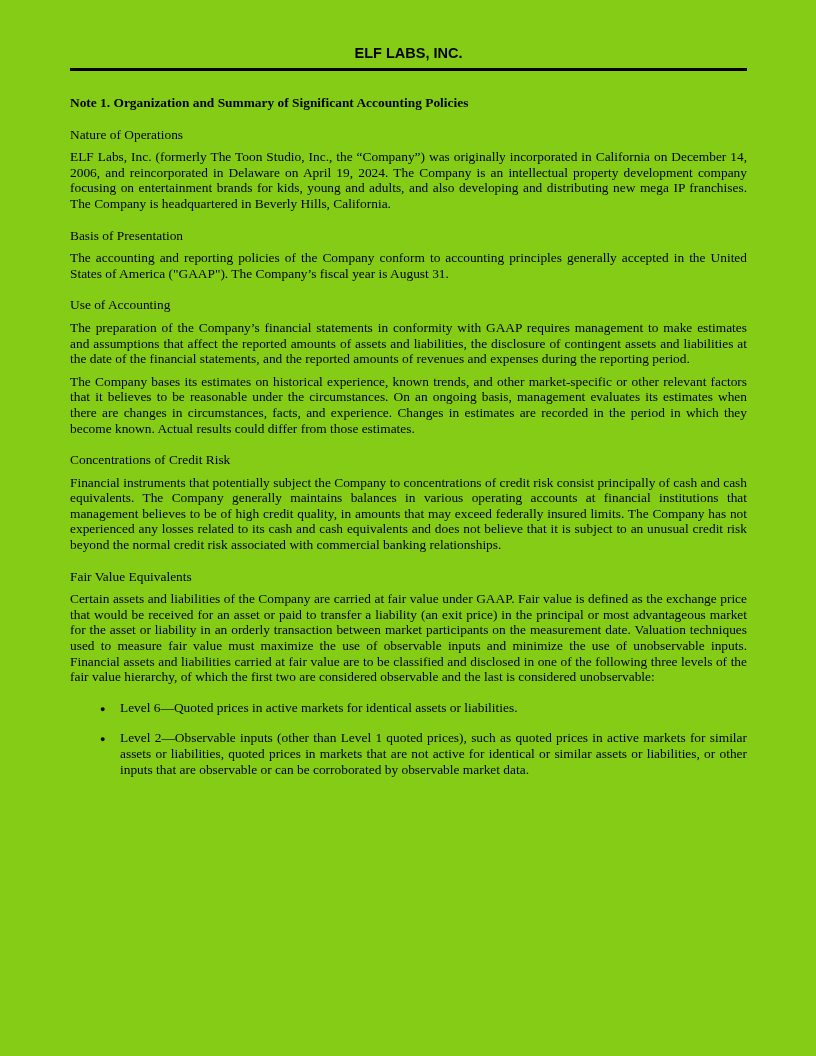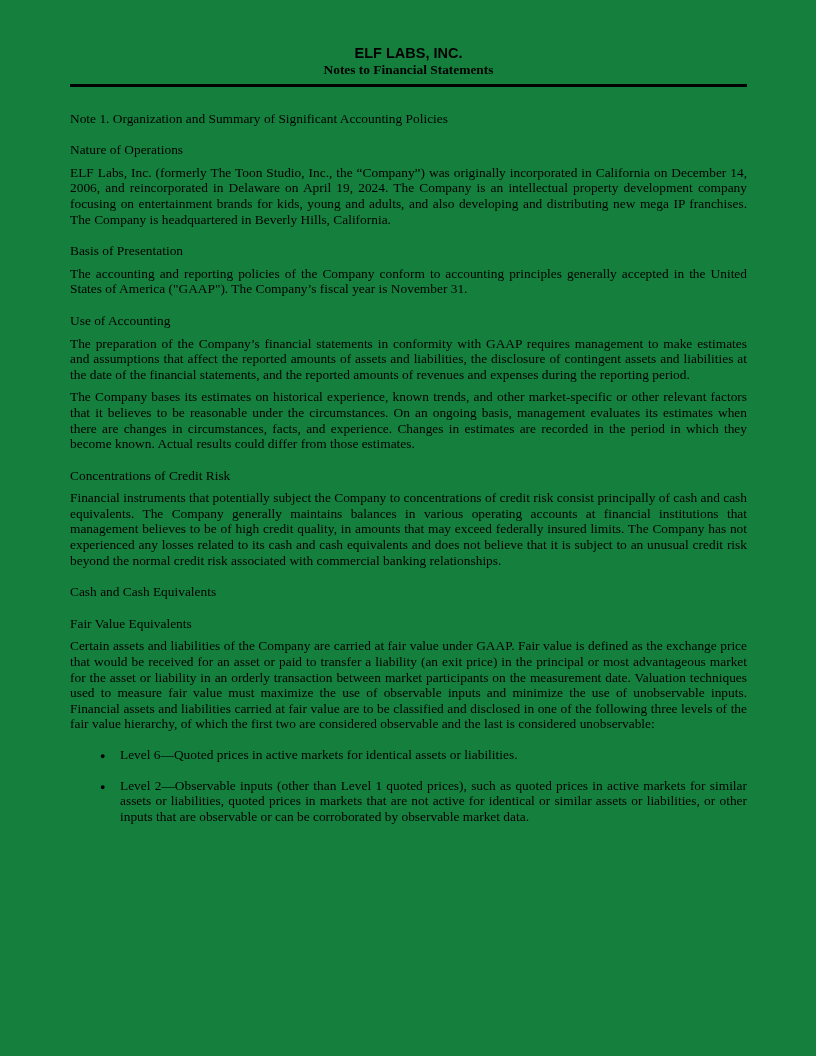--- a/index.html
+++ b/index.html
@@ -2,21 +2,21 @@
 <html><head>
 <meta charset="utf-8">
 <style>
   * { margin: 0; padding: 0; box-sizing: border-box; }
   html, body { background: #ffffff; }
   .page {
     position: relative;
     width: 816px;
     height: 1056px;
     margin: 0 auto;
-    background: #15803d;
+    background: #84cc16;
     color: #000000;
     font-family: "Liberation Serif", serif;
     font-size: 13.4px;
     line-height: 15.6px;
     padding: 45px 69px 40px 70px;
     overflow: hidden;
   }
   .doc-header { text-align: center; }
   .company-name {
     font-family: "Liberation Sans", sans-serif;
@@ -29,21 +29,21 @@
     font-size: 13.4px;
     line-height: 15.6px;
   }
   .header-rule {
     border: none;
     border-top: 3.5px solid #000000;
     margin-top: 6px;
   }
   .note-title {
     font-size: 13.4px;
-    font-weight: normal;
+    font-weight: bold;
     margin-top: 24px;
   }
   .section-heading {
     font-size: 13.4px;
     font-weight: normal;
     margin-top: 16px;
   }
   p.body-para {
     margin-top: 7px;
     text-align: justify;
@@ -65,50 +65,48 @@
     font-size: 9px;
   }
 </style>
 </head>
 <body>
 
 <div class="page">
 
   <header class="doc-header">
     <div class="company-name">ELF LABS, INC.</div>
-    <div class="header-sub">Notes to Financial Statements</div>
   </header>
 
   <hr class="header-rule">
 
   <div class="note-title">Note 1. Organization and Summary of Significant Accounting Policies</div>
 
   <section>
     <div class="section-heading">Nature of Operations</div>
     <p class="body-para">ELF Labs, Inc. (formerly The Toon Studio, Inc., the “Company”) was originally incorporated in California on December 14, 2006, and reincorporated in Delaware on April 19, 2024. The Company is an intellectual property development company focusing on entertainment brands for kids, young and adults, and also developing and distributing new mega IP franchises. The Company is headquartered in Beverly Hills, California.</p>
   </section>
 
   <section>
     <div class="section-heading">Basis of Presentation</div>
-    <p class="body-para">The accounting and reporting policies of the Company conform to accounting principles generally accepted in the United States of America ("GAAP").  The Company’s fiscal year is November 31.</p>
+    <p class="body-para">The accounting and reporting policies of the Company conform to accounting principles generally accepted in the United States of America ("GAAP").  The Company’s fiscal year is August 31.</p>
   </section>
 
   <section>
     <div class="section-heading">Use of Accounting</div>
     <p class="body-para">The preparation of the Company’s financial statements in conformity with GAAP requires management to make estimates and assumptions that affect the reported amounts of assets and liabilities, the disclosure of contingent assets and liabilities at the date of the financial statements, and the reported amounts of revenues and expenses during the reporting period.</p>
     <p class="body-para">The Company bases its estimates on historical experience, known trends, and other market-specific or other relevant factors that it believes to be reasonable under the circumstances. On an ongoing basis, management evaluates its estimates when there are changes in circumstances, facts, and experience. Changes in estimates are recorded in the period in which they become known. Actual results could differ from those estimates.</p>
   </section>
 
   <section>
     <div class="section-heading">Concentrations of Credit Risk</div>
     <p class="body-para">Financial instruments that potentially subject the Company to concentrations of credit risk consist principally of cash and cash equivalents. The Company generally maintains balances in various operating accounts at financial institutions that management believes to be of high credit quality, in amounts that may exceed federally insured limits. The Company has not experienced any losses related to its cash and cash equivalents and does not believe that it is subject to an unusual credit risk beyond the normal credit risk associated with commercial banking relationships.</p>
   </section>
 
   <section>
-    <div class="section-heading">Cash and Cash Equivalents</div>
   </section>
 
   <section>
     <div class="section-heading">Fair Value Equivalents</div>
     <p class="body-para">Certain assets and liabilities of the Company are carried at fair value under GAAP. Fair value is defined as the exchange price that would be received for an asset or paid to transfer a liability (an exit price) in the principal or most advantageous market for the asset or liability in an orderly transaction between market participants on the measurement date. Valuation techniques used to measure fair value must maximize the use of observable inputs and minimize the use of unobservable inputs. Financial assets and liabilities carried at fair value are to be classified and disclosed in one of the following three levels of the fair value hierarchy, of which the first two are considered observable and the last is considered unobservable:</p>
     <ul class="level-list">
       <li>
         <span class="bullet">●</span>
         <span>Level 6—Quoted prices in active markets for identical assets or liabilities.</span>
       </li>

